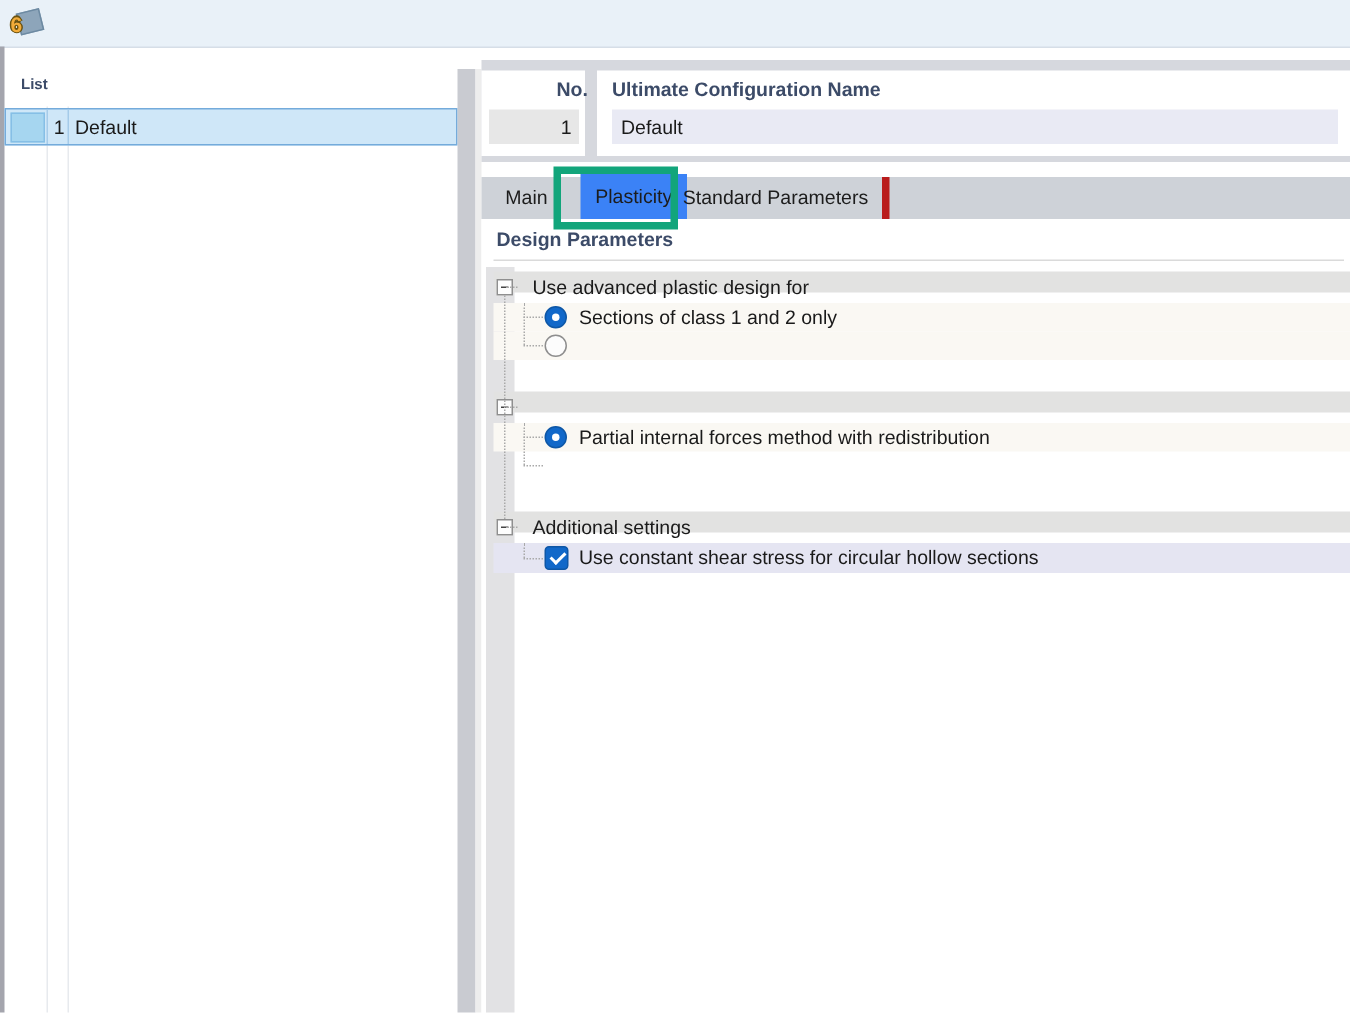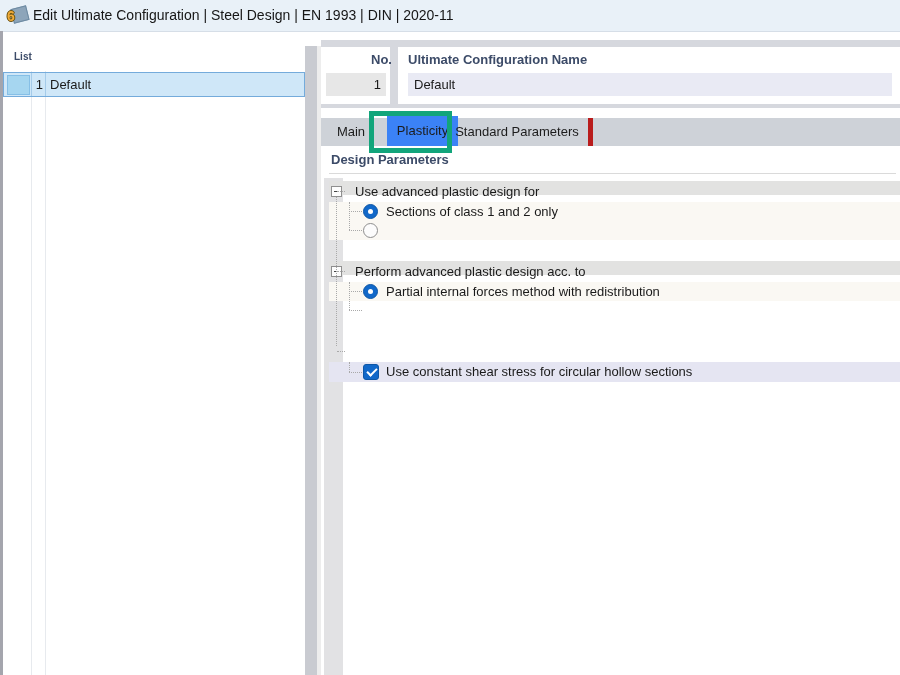--- a/index.html
+++ b/index.html
@@ -91,21 +91,20 @@
 </head>
 <body>
 
 <div>
 
   <div class="titlebar">
     <span class="app-icon">
       <span class="plate"></span>
       <span class="six">6</span>
     </span>
-    <span class="win-title">Edit Ultimate Configuration | Steel Design | EN 1993 | DIN | 2020-11</span>
   </div>
 
   <div class="left-edge"></div>
 
   <div class="list-header">List</div>
   <div class="col-line c1"></div>
   <div class="col-line c2"></div>
   <div class="list-row">
     <span class="swatch"></span>
     <span class="sep s1"></span>
@@ -158,26 +157,29 @@
     <div class="trow child" style="top:56px;">
       <span class="radio checked"></span>
       <span class="olabel">Sections of class 1 and 2 only</span>
     </div>
     <div class="trow child" style="top:75px;">
       <span class="radio"></span>
     </div>
 
     <div class="trow ghead" style="top:115px;">
       <span class="expander"></span>
-      <span class="glabel">Perform advanced plastic design acc. to</span>
     </div>
     <div class="trow child" style="top:136px;">
       <span class="radio checked"></span>
       <span class="olabel">Partial internal forces method with redistribution</span>
     </div>
 
+    <div class="trow ghead" style="top:195px;">
+      <span class="expander"></span>
+      <span class="glabel">Additional settings</span>
+    </div>
     <div class="trow child hl" style="top:216px;">
       <span class="checkbox checked"></span>
       <span class="olabel">Use constant shear stress for circular hollow sections</span>
     </div>
   </div>
 
 </div>
 
 </body></html>

